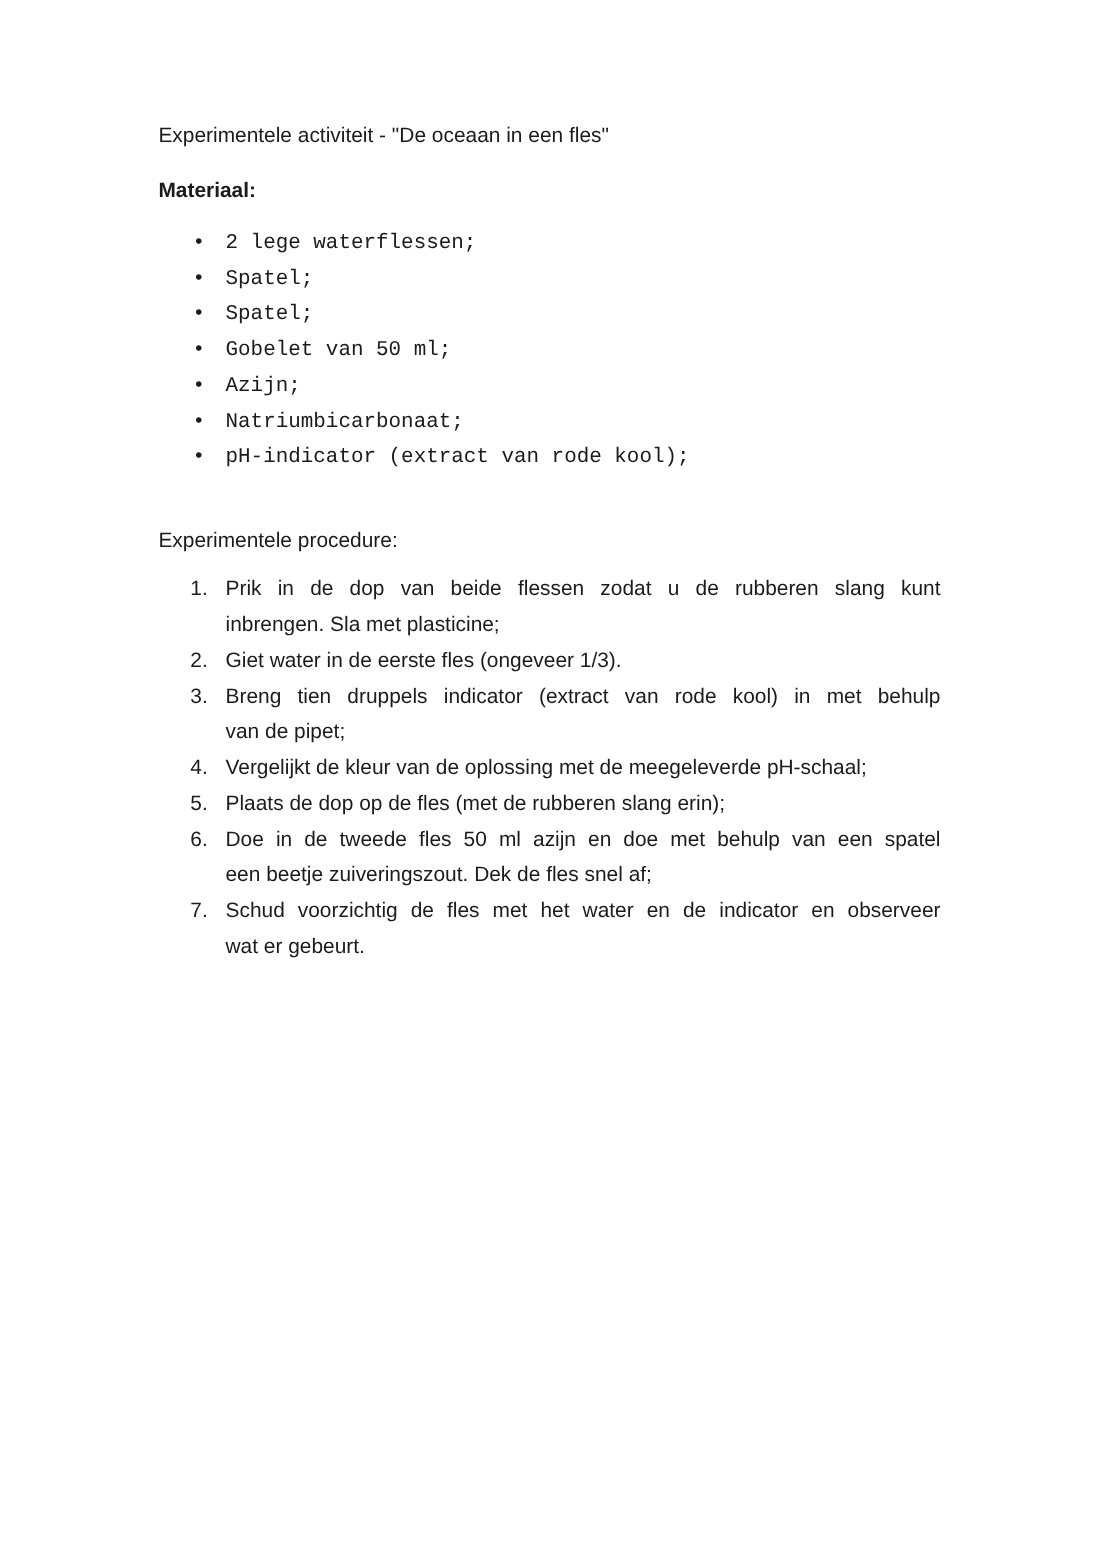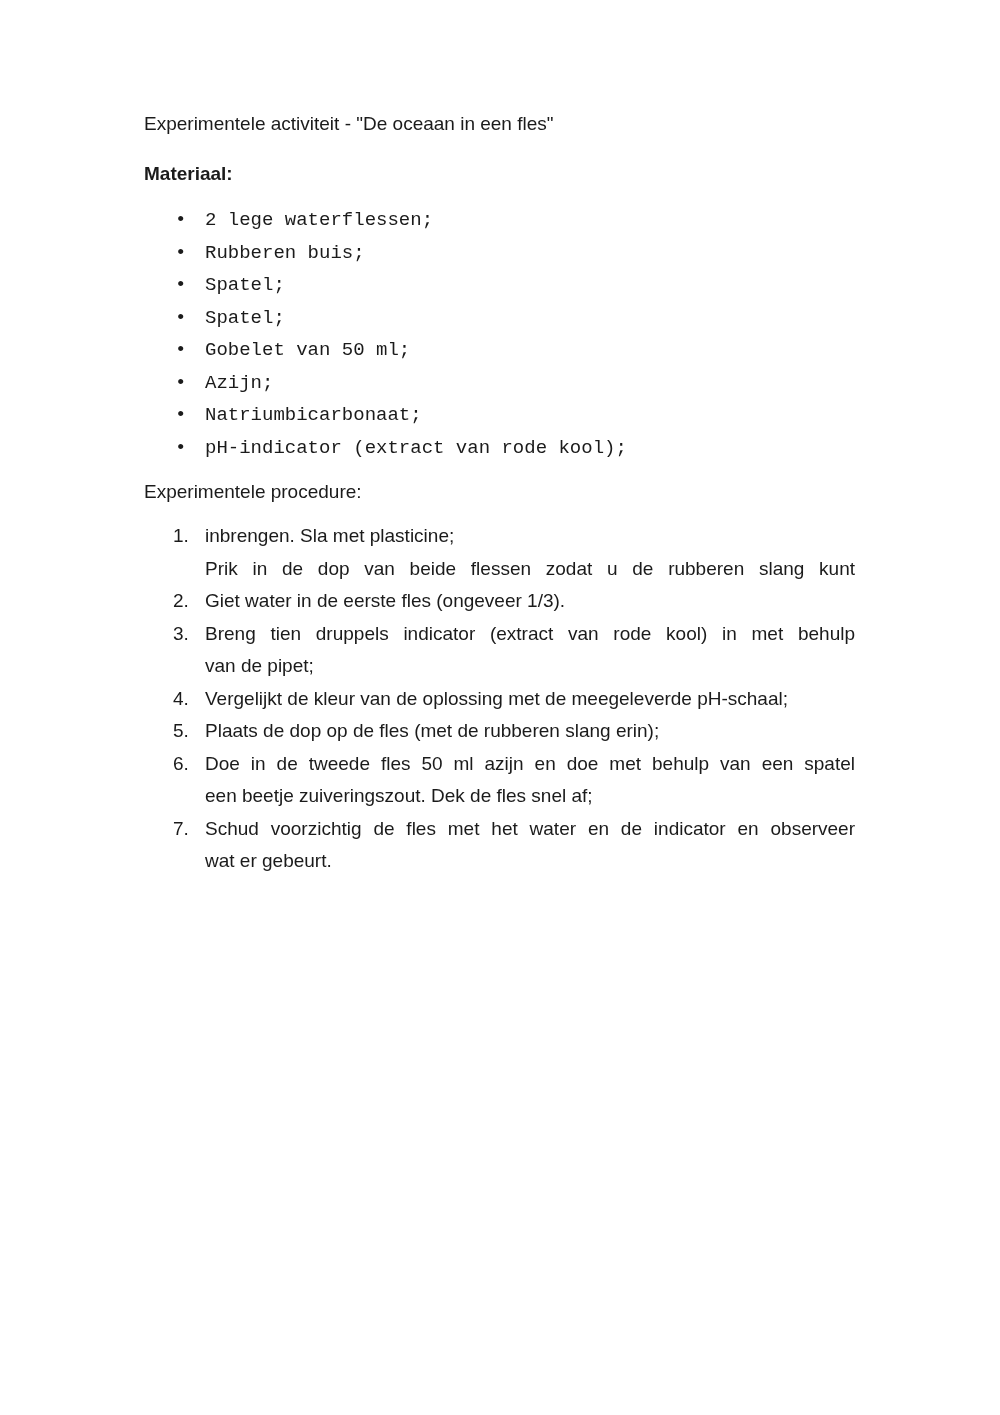--- a/index.html
+++ b/index.html
@@ -96,34 +96,33 @@
   }
 </style>
 </head>
 <body>
 
 <div class="page">
   <div class="doc-title">Experimentele activiteit - "De oceaan in een fles"</div>
   <div class="heading-mat">Materiaal:</div>
   <ul class="materials" id="materials-list">
       <li>2 lege waterflessen;</li>
-      <li>Rubberen buis;</li>
       <li>Spatel;</li>
       <li>Spatel;</li>
       <li>Gobelet van 50 ml;</li>
       <li>Azijn;</li>
       <li>Natriumbicarbonaat;</li>
       <li>pH-indicator (extract van rode kool);</li>
     </ul>
   <div class="heading-proc">Experimentele procedure:</div>
   <ol class="steps" id="steps-list">
       <li>
         <span class="num">1.</span>
+        <div class="line stretch">Prik in de dop van beide flessen zodat u de rubberen slang kunt</div>
         <div class="line">inbrengen. Sla met plasticine;</div>
-        <div class="line stretch">Prik in de dop van beide flessen zodat u de rubberen slang kunt</div>
       </li>
       <li>
         <span class="num">2.</span>
         <div class="line">Giet water in de eerste fles (ongeveer 1/3).</div>
       </li>
       <li>
         <span class="num">3.</span>
         <div class="line stretch">Breng tien druppels indicator (extract van rode kool) in met behulp</div>
         <div class="line">van de pipet;</div>
       </li>

